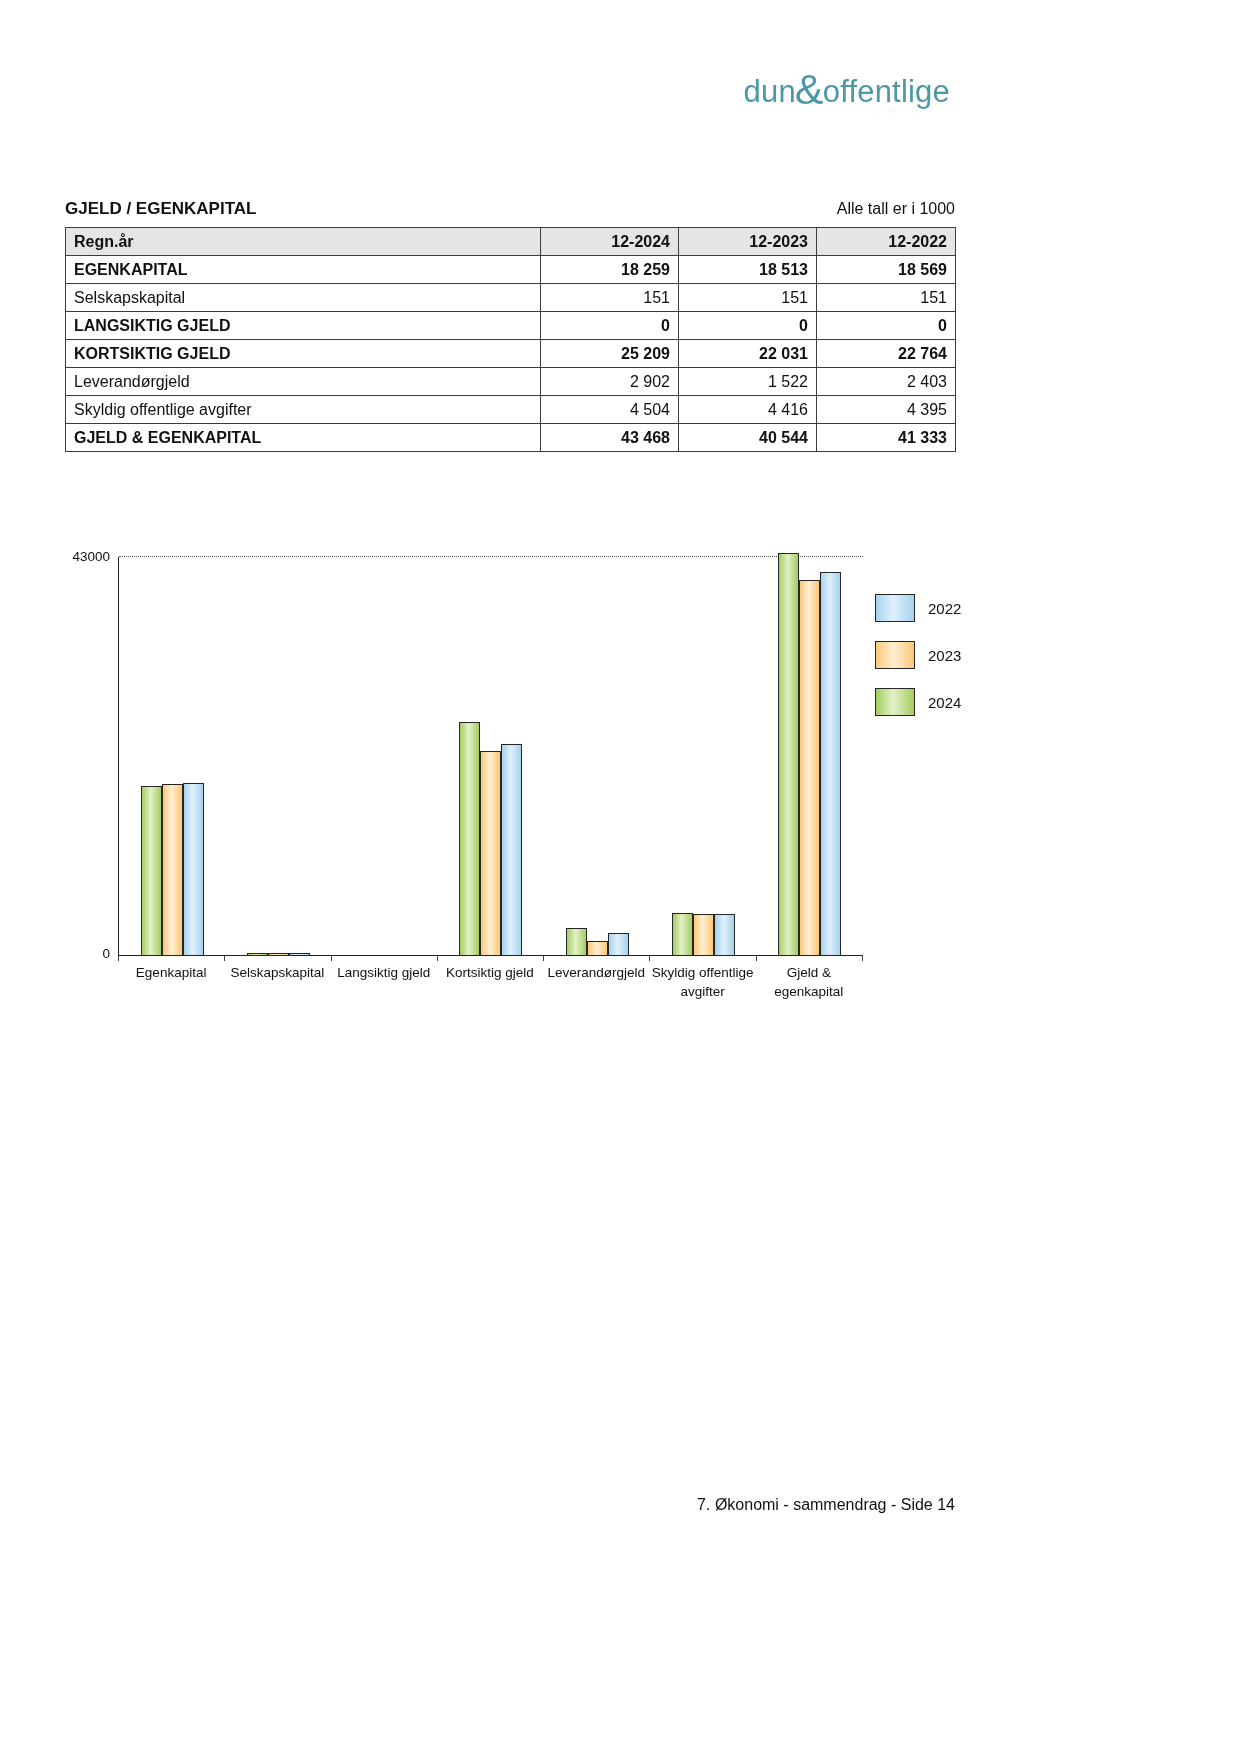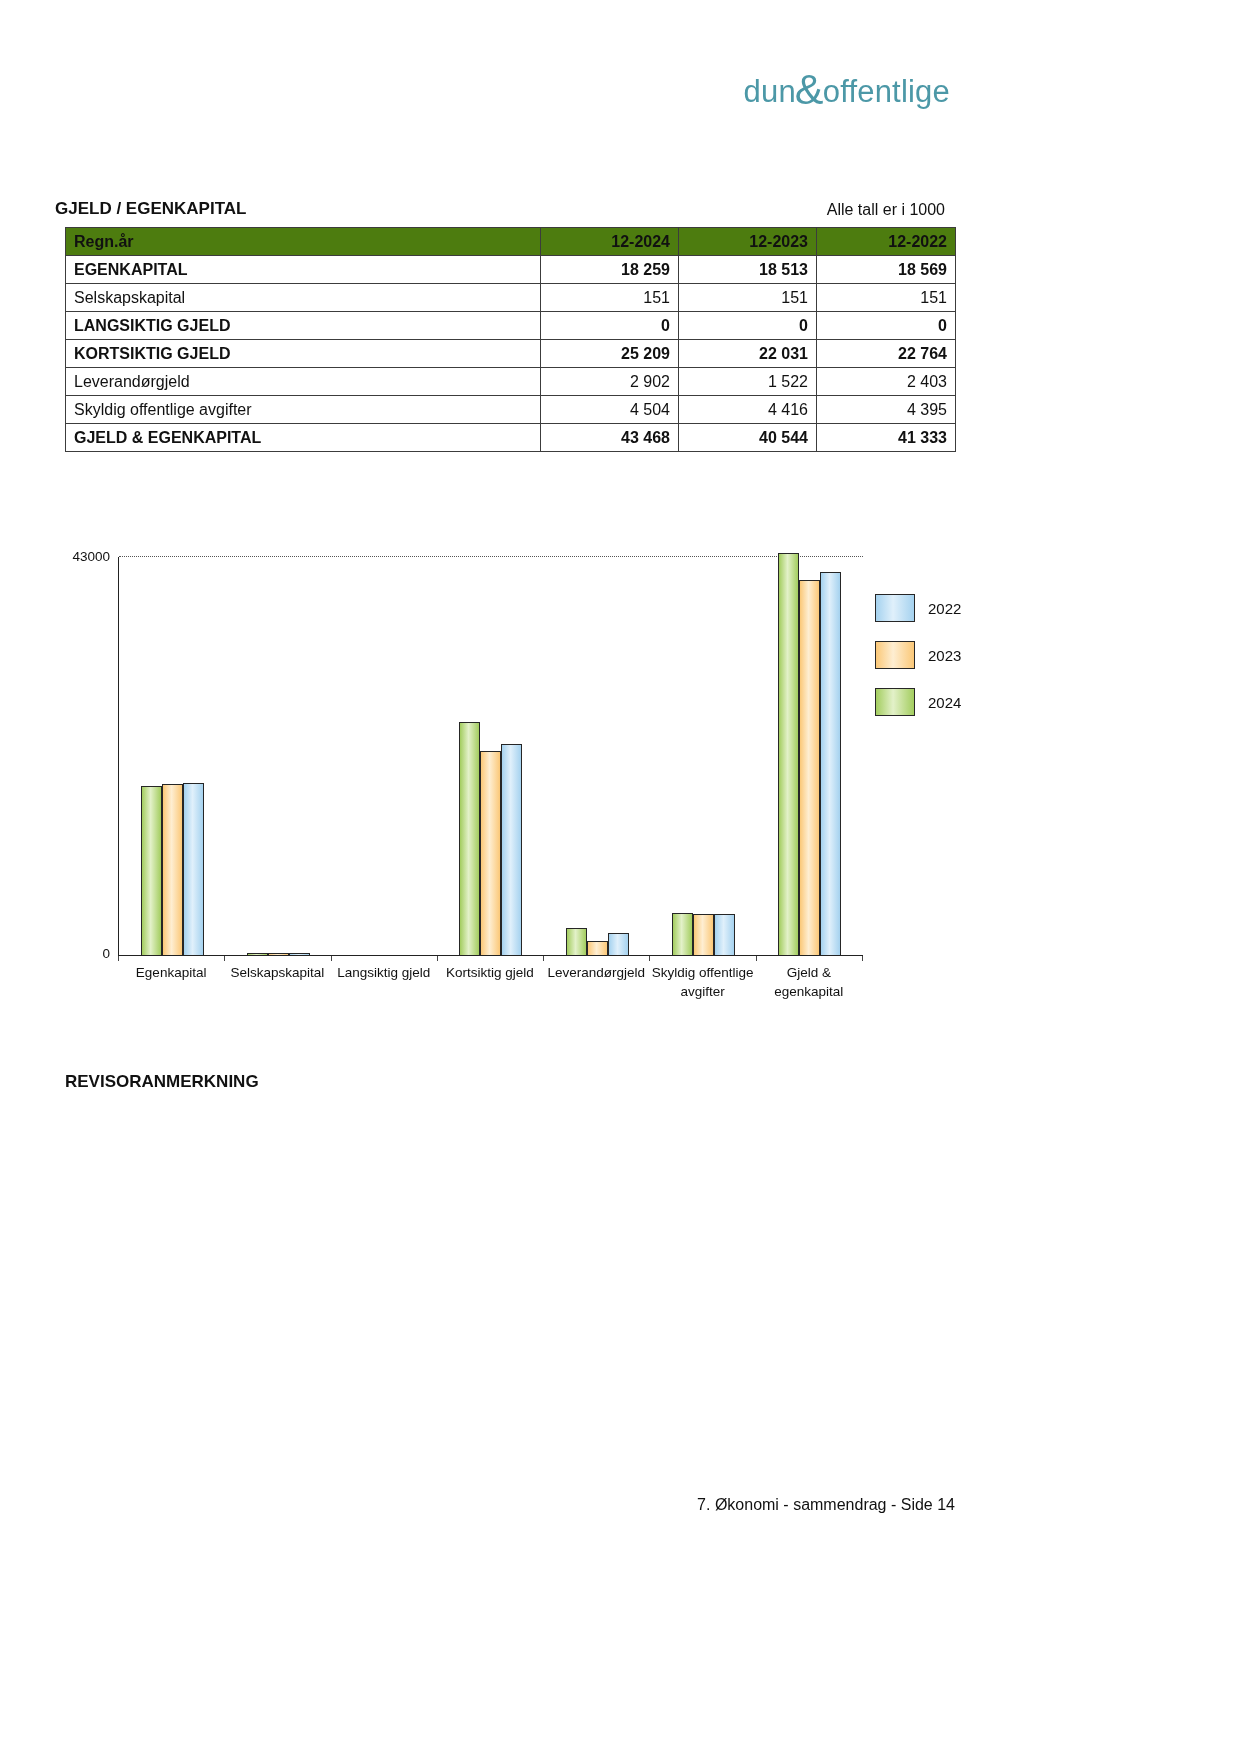--- a/index.html
+++ b/index.html
@@ -4,28 +4,28 @@
 <style>
   html,body{margin:0;padding:0;background:#fff;}
   body{font-family:"Liberation Sans",sans-serif;color:#111;}
   .page{position:relative;width:1241px;height:1754px;background:#fff;overflow:hidden;margin:0 auto;}
 
   
   .logo{position:absolute;top:70px;right:291px;display:flex;align-items:center;color:#4c98a7;font-size:31px;letter-spacing:0.2px;}
   .logo .amp{font-size:43px;line-height:1;margin:0 -1px;position:relative;top:-2px;font-weight:400;}
 
   
-  .section-head{position:absolute;left:55px;top:199px;width:890px;display:flex;justify-content:space-between;align-items:flex-end;}
+  .section-head{position:absolute;left:65px;top:199px;width:890px;display:flex;justify-content:space-between;align-items:center;}
   .section-title{font-size:17px;font-weight:bold;}
   .section-note{font-size:16px;}
 
   
   table.balance{position:absolute;left:65px;top:227px;width:890px;border-collapse:collapse;font-size:16px;table-layout:fixed;}
   table.balance th, table.balance td{border:1px solid #3c3c3c;padding:3px 8px;height:21px;overflow:hidden;white-space:nowrap;}
-  table.balance thead th{background:#4d7c0f;font-weight:bold;text-align:left;}
+  table.balance thead th{background:#e5e5e5;font-weight:bold;text-align:left;}
   table.balance .num{text-align:right;margin-left:37px;}
   table.balance tr.bold td{font-weight:bold;}
 
   
   .chart{position:absolute;left:65px;top:545px;width:1110px;height:465px;}
   .ytick-top{position:absolute;left:0;top:4px;width:45px;text-align:right;font-size:13.5px;}
   .ytick-bottom{position:absolute;left:0;top:401px;width:45px;text-align:right;font-size:13.5px;}
   .plot{position:absolute;left:53px;top:12px;width:744px;height:398px;border-left:1px solid #222;border-bottom:1px solid #222;}
   .gridline-top{position:absolute;left:0;right:0;top:-1px;border-top:1px dotted #555;}
   .bar-groups{position:absolute;left:0;right:0;top:0;bottom:0;display:flex;align-items:flex-end;}
@@ -199,18 +199,17 @@
           <span>2023</span>
         </div>
         <div class="legend-item">
           <span class="legend-box" style="background: linear-gradient(to right, rgb(163, 205, 95) 0%, rgb(227, 241, 201) 45%, rgb(163, 205, 95) 100%);"></span>
           <span>2024</span>
         </div>
       </div>
   </div>
 
   <div class="revisor">
-    <div class="revisor-title">REVISORANMERKNING</div>
   </div>
 
   <div class="footer">7. Økonomi - sammendrag - Side 14</div>
 
 </div>
 
 </body></html>

